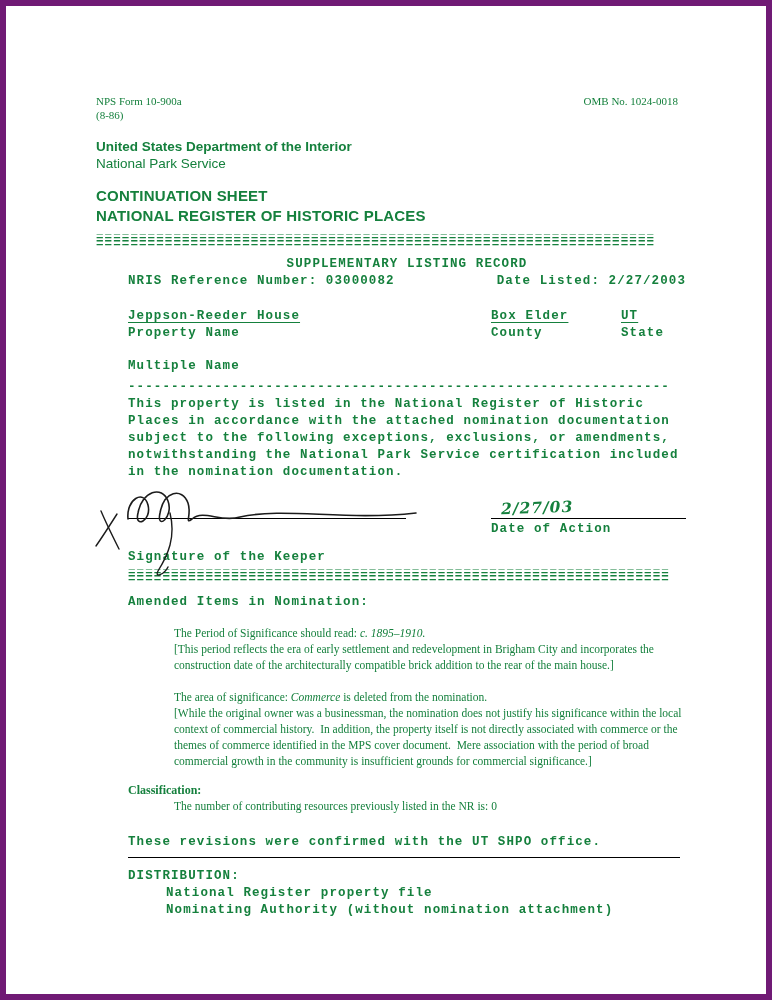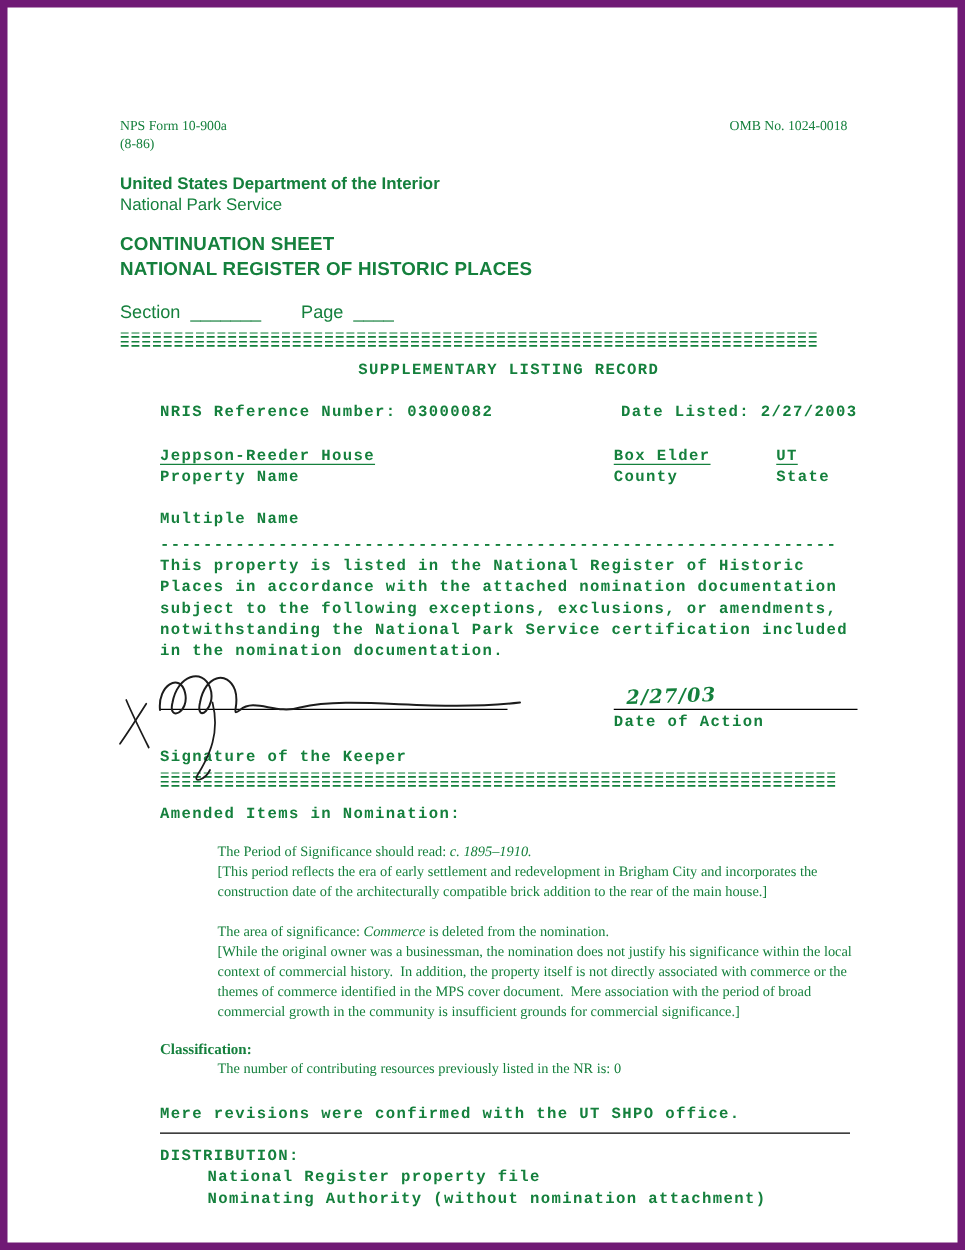--- a/index.html
+++ b/index.html
@@ -33,21 +33,21 @@
   .section-line .lbl + .blank { margin-left:4px; }
   .section-line .lbl2 { margin-left:28px; }
 
   .sep { white-space:nowrap; overflow:hidden; }
   .sep span { display:block; line-height:7px; font-size:12.5px; }
   .sep-top { margin-top:8px; height:15px; }
   .sep-inner { margin-top:3px; height:15px; }
 
   .mono-block { margin-left:32px; width:558px; }
   .slr-heading { margin-top:7px; text-align:center; }
-  .nris-row { margin-top:17px; display:flex; justify-content:space-between; }
+  .nris-row { display:flex; justify-content:space-between; }
   .prop-row { margin-top:18px; display:flex; }
   .prop-col1 { width:363px; }
   .prop-col2 { width:130px; }
   .prop-col3 { flex:1; }
   .uline { text-decoration:underline; text-underline-offset:3px; }
   .multiple-block { margin-top:16px; }
   .dash-sep { margin-top:4px; white-space:nowrap; overflow:hidden; }
   .cert-par { white-space:pre-wrap; }
 
   .sig-area { margin-top:2px; display:flex; height:36px; }
@@ -89,26 +89,20 @@
     <div class="dept-block sans">
       <div class="dept">United States Department of the Interior</div>
       <div class="agency">National Park Service</div>
     </div>
 
     <div class="title-block sans">
       <div class="title-line">CONTINUATION SHEET</div>
       <div class="title-line">NATIONAL REGISTER OF HISTORIC PLACES</div>
     </div>
 
-    <div class="section-line sans">
-      <span class="lbl">Section</span>
-      <span class="blank">_______</span>
-      <span class="lbl lbl2">Page</span>
-      <span class="blank">____</span>
-    </div>
 
     <div class="sep sep-top mono">
       <span>=================================================================</span>
       <span>=================================================================</span>
     </div>
 
     <div class="mono-block mono">
       <div class="slr-heading">SUPPLEMENTARY LISTING RECORD</div>
 
       <div class="nris-row">
@@ -175,21 +169,21 @@
 
       <div class="gap16"></div>
 
       <div class="ann ann-ind"><span>The area of significance: </span><i>Commerce</i><span> is deleted from the nomination.</span></div>
       <div class="ann ann-ind">[While the original owner was a businessman, the nomination does not justify his significance within the local context of commercial history.  In addition, the property itself is not directly associated with commerce or the themes of commerce identified in the MPS cover document.  Mere association with the period of broad commercial growth in the community is insufficient grounds for commercial significance.]</div>
 
       <div class="ann-heading class-heading">Classification:</div>
       <div class="ann ann-ind">The number of contributing resources previously listed in the NR is: 0</div>
     </div>
 
-    <div class="mono-block mono confirm-line">Mere revisions were confirmed with the UT SHPO office.</div>
+    <div class="mono-block mono confirm-line">These revisions were confirmed with the UT SHPO office.</div>
 
     <div class="rule-line"></div>
 
     <div class="mono-block mono dist-block">
       <div>DISTRIBUTION:</div>
       <div class="dist-items">
         <div>National Register property file</div>
         <div>Nominating Authority (without nomination attachment)</div>
       </div>
     </div>

